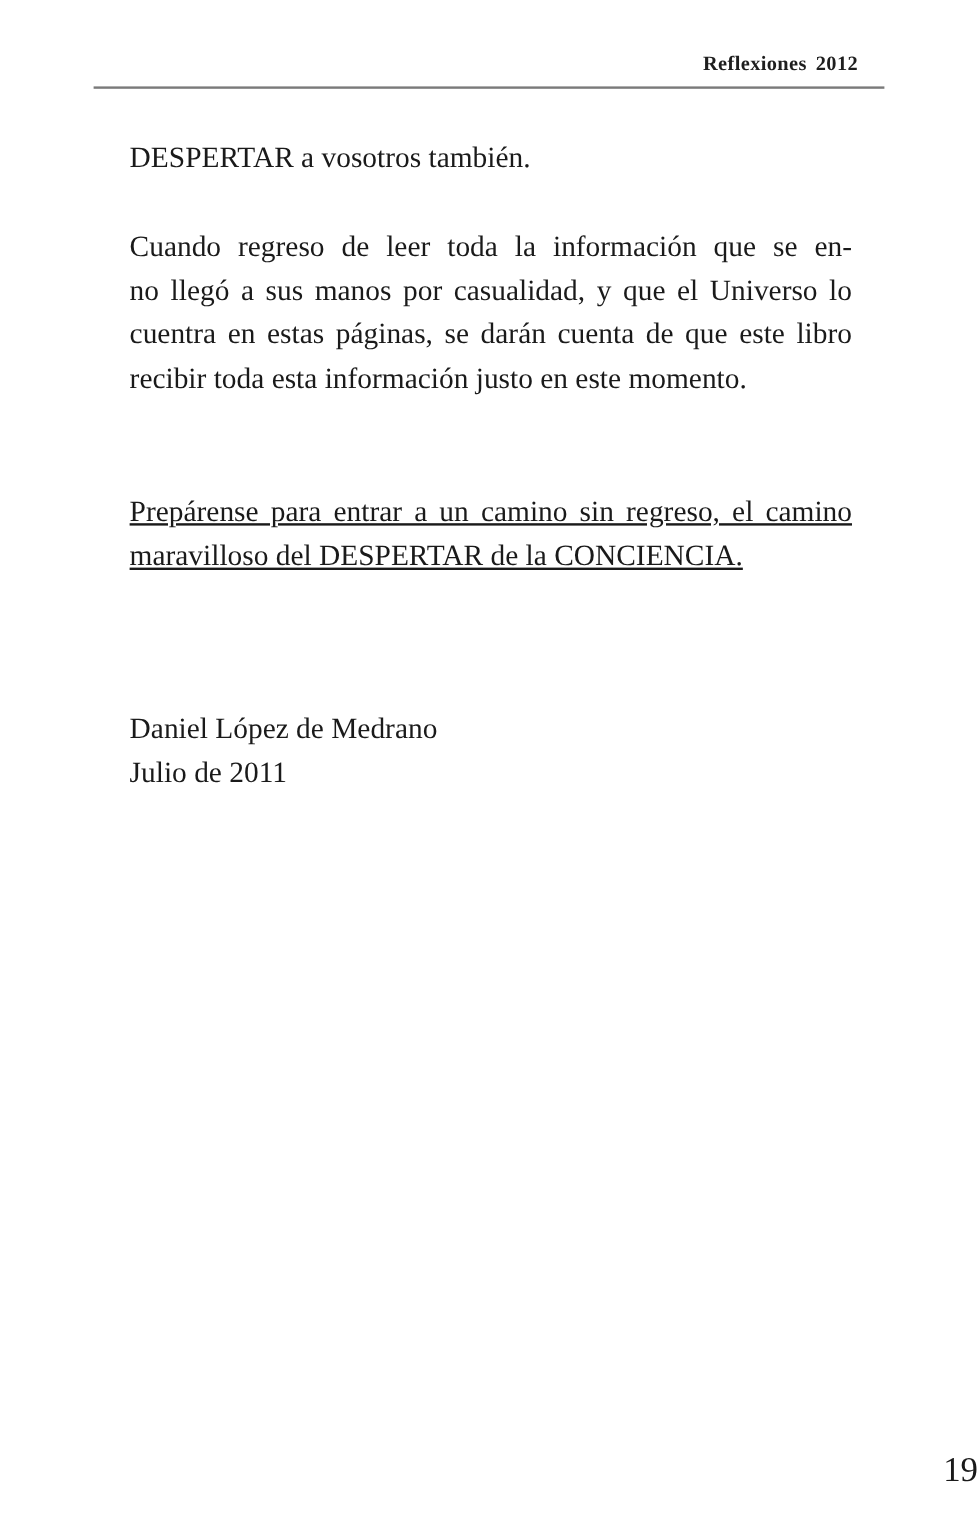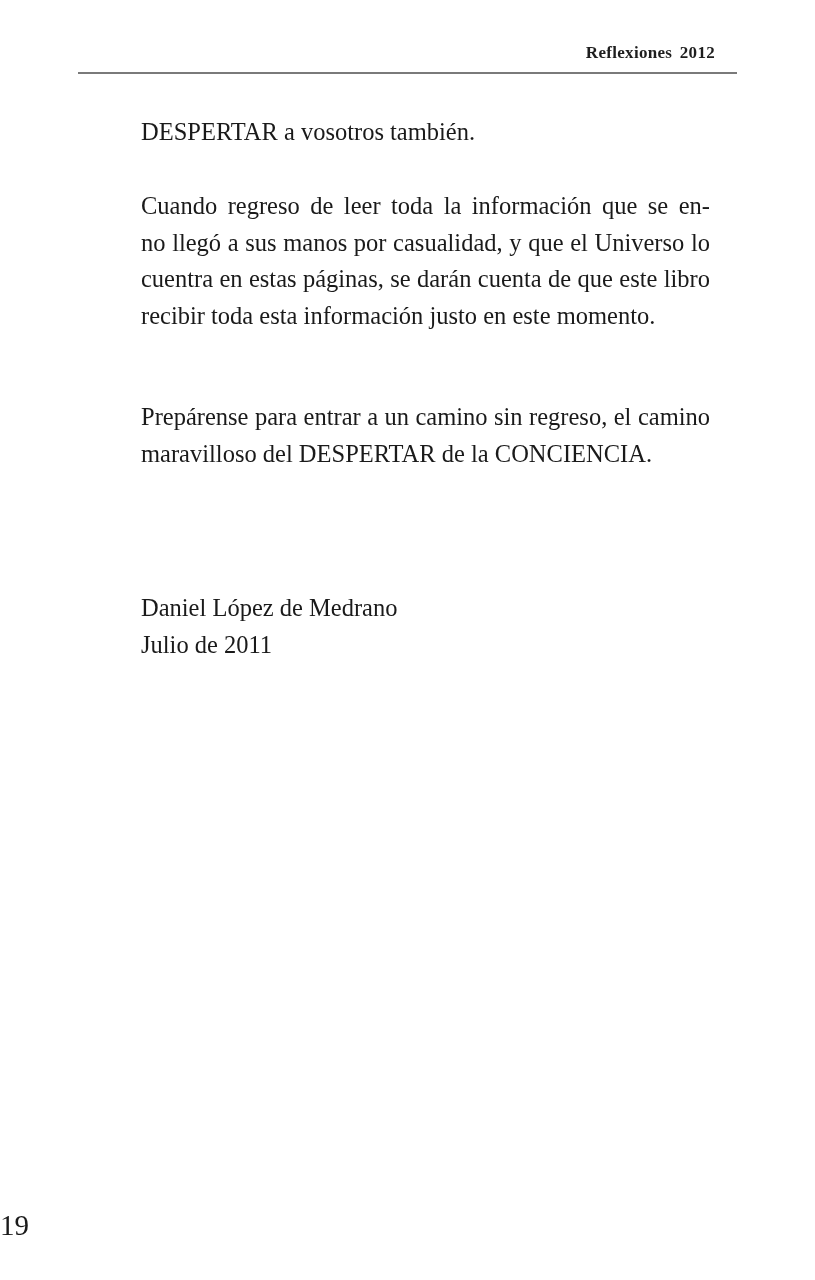--- a/index.html
+++ b/index.html
@@ -44,37 +44,36 @@
       color: #1a1a1a;
     }
     .para {
       margin: 0;
       text-align: justify;
       text-align-last: left;
     }
     .line {
       display: block;
       white-space: nowrap;
-      margin-left: 33px;
     }
     .justified .line.j {
       text-align: justify;
       text-align-last: justify;
       white-space: normal;
     }
     #p0 { top: 114px; }
     #p1 { top: 188px; }
-    #p2 { top: 399px; }
+    #p2 { top: 409px; text-decoration: underline; }
     #sig { top: 590px; }
     .page-number {
       position: absolute;
       left: 0;
       width: 815px;
       top: 1209px;
-      text-align: left;
+      text-align: right;
       font-family: "Liberation Serif", serif;
       font-size: 29px;
       color: #1a1a1a;
     }
   </style>
 </head>
 <body>
 
 <div class="running-header">
   <span class="running-title">Reflexiones 2012</span>

